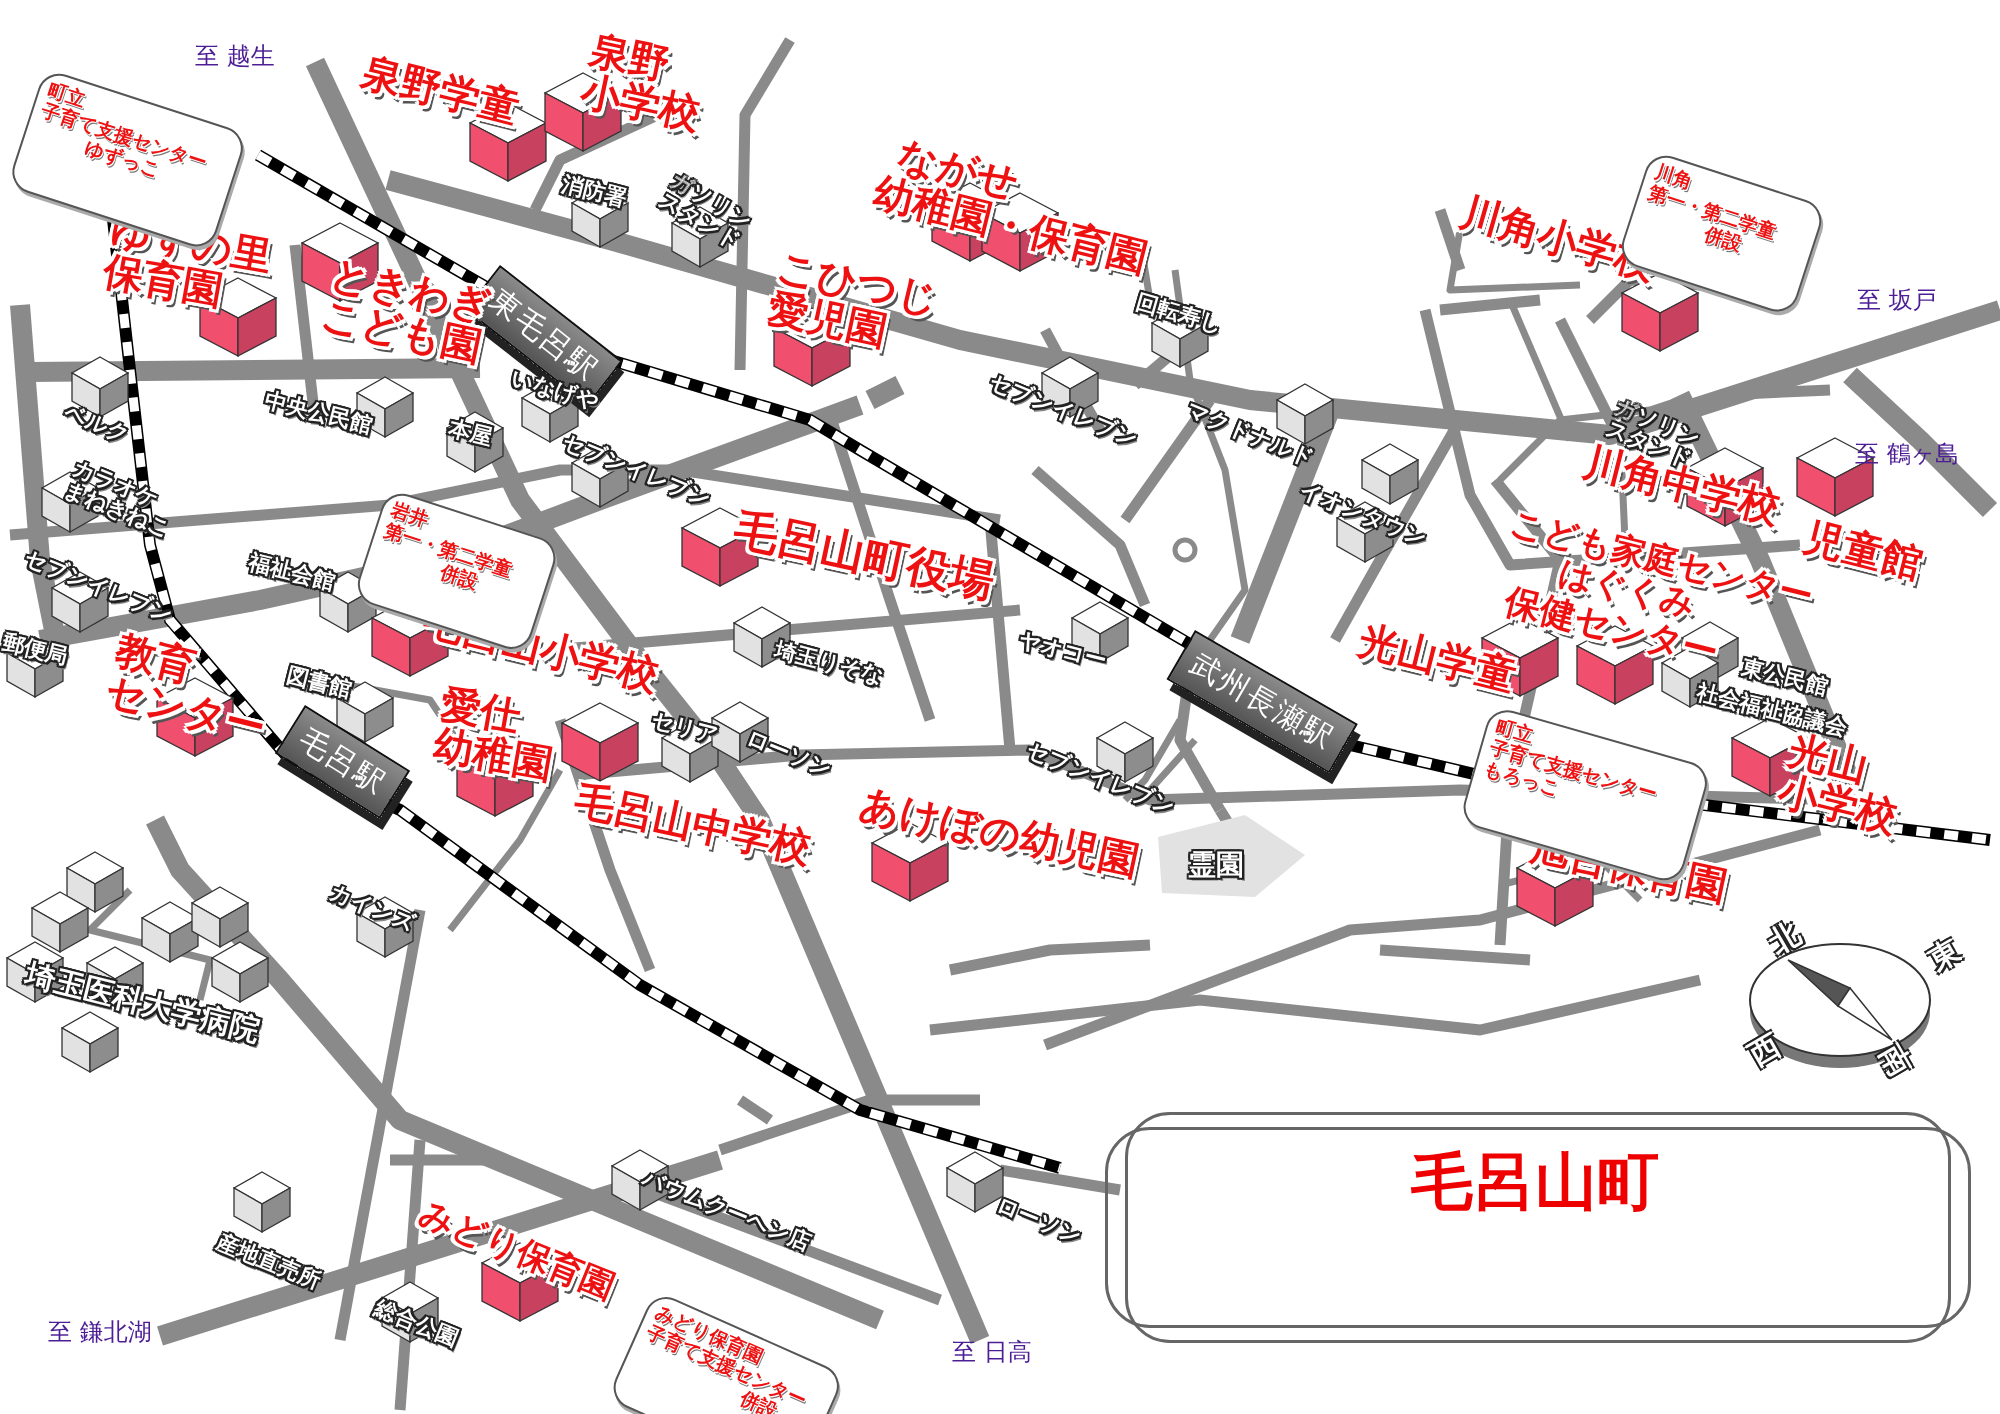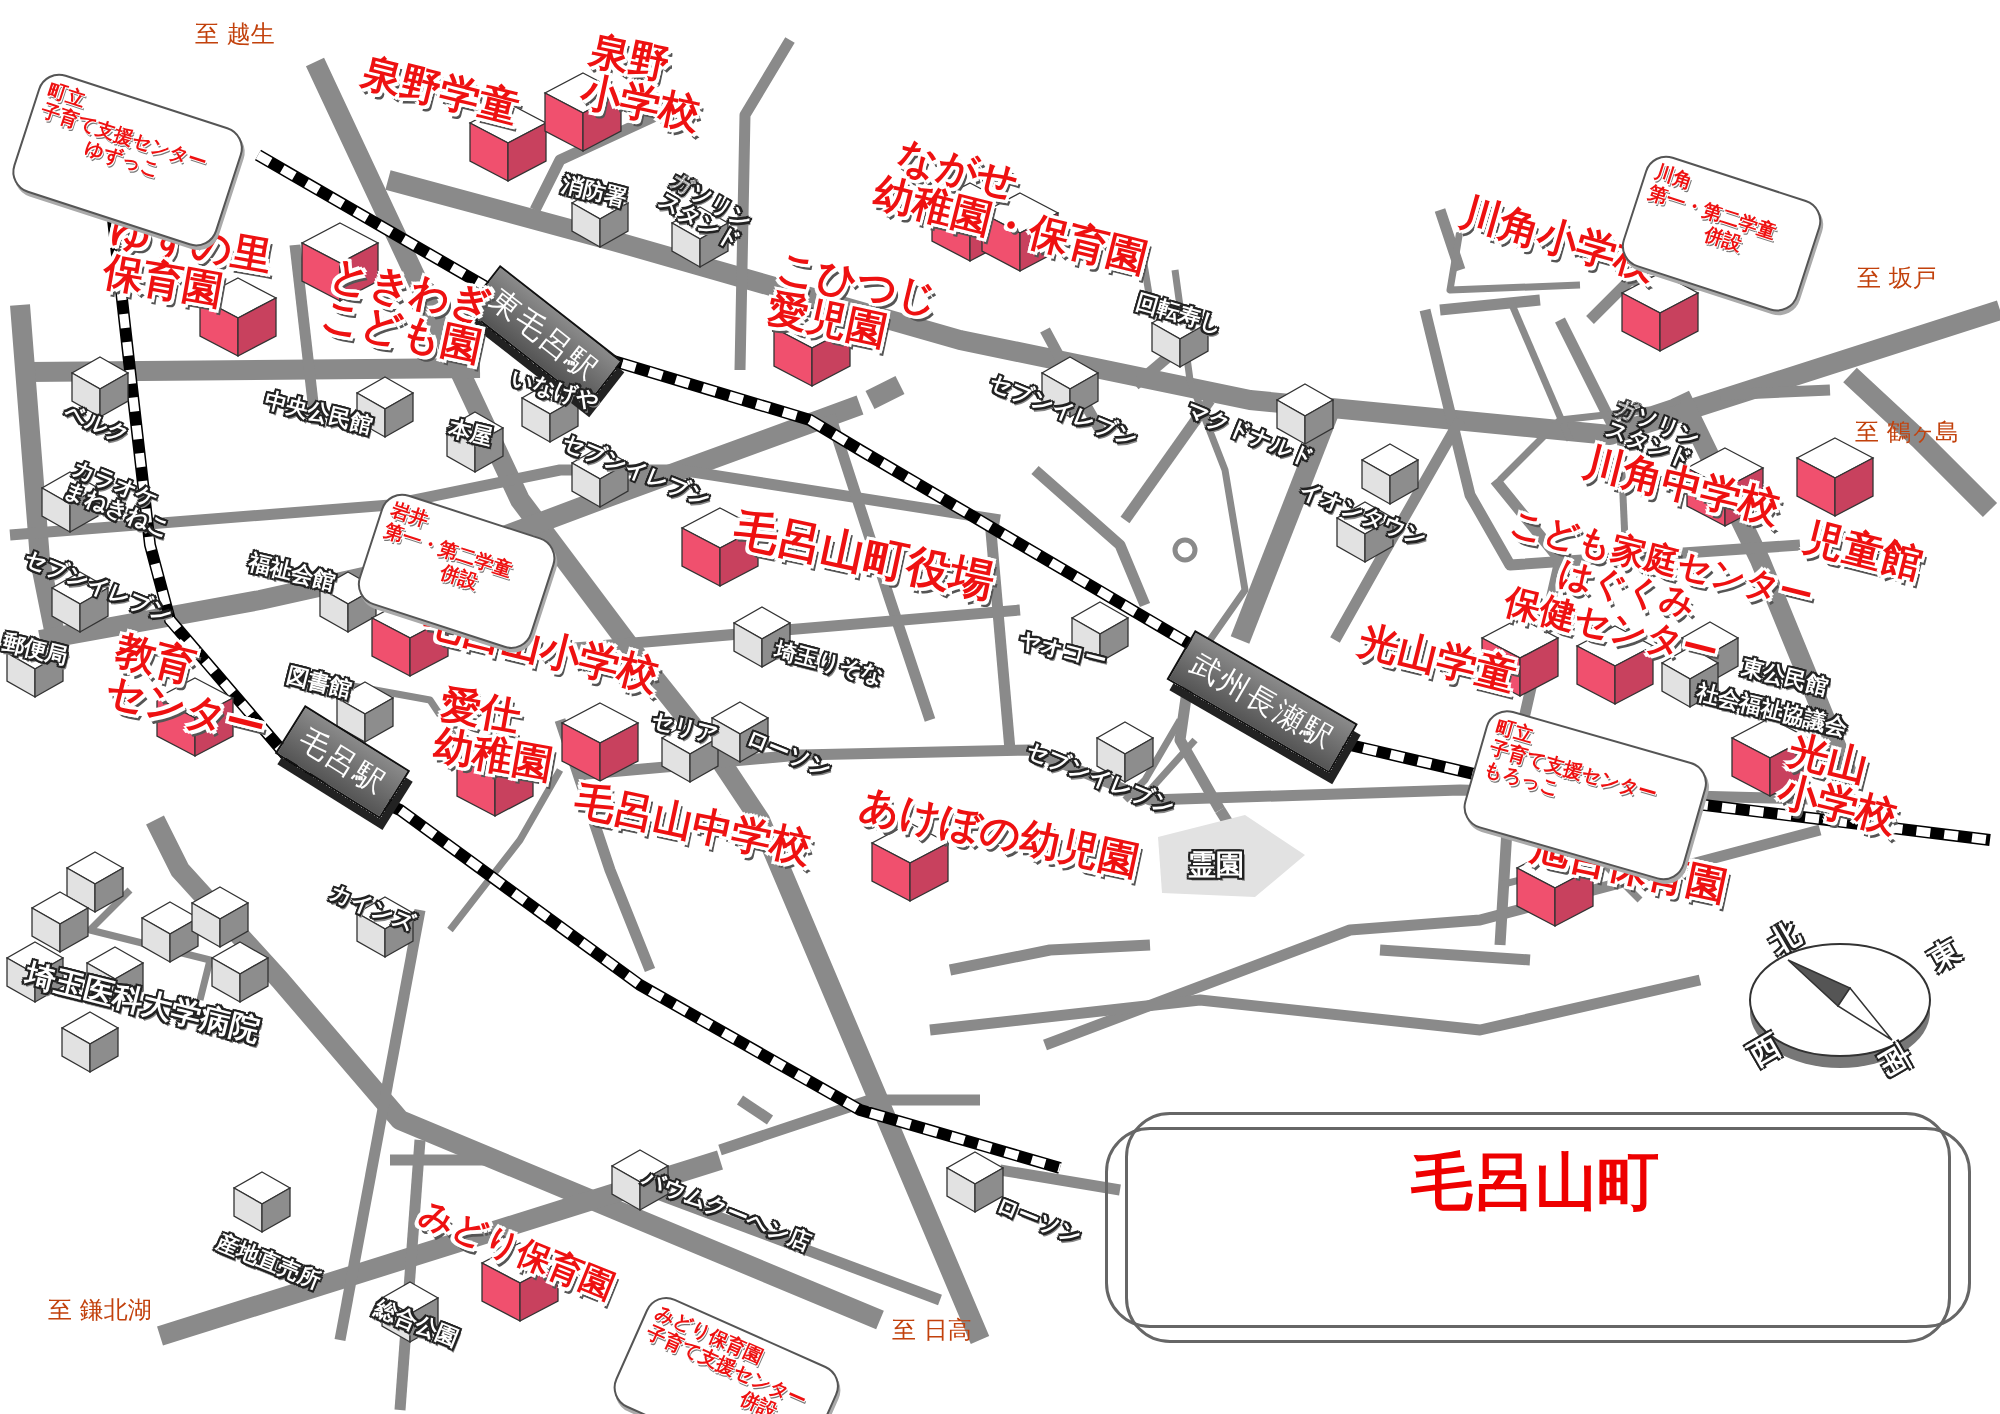--- a/index.html
+++ b/index.html
@@ -6,21 +6,21 @@
   body{width:2000px;height:1414px;position:relative;overflow:hidden;font-family:"DejaVu Sans","Liberation Sans",sans-serif;}
   #map{position:absolute;left:0;top:0;width:2000px;height:1414px;}
   .lbl{position:absolute;white-space:pre;line-height:1.05;transform-origin:0 0;}
   .fac{color:#ee1111;font-weight:bold;font-size:40px;
        text-shadow:-3px -3px 0 #fff,3px -3px 0 #fff,-3px 3px 0 #fff,3px 3px 0 #fff,
                    0 -3px 0 #fff,0 3px 0 #fff,-3px 0 0 #fff,3px 0 0 #fff,
                    5px 5px 0 #555;}
   .lm{color:#fff;font-weight:bold;font-size:22px;
       text-shadow:-2px -2px 0 #222,2px -2px 0 #222,-2px 2px 0 #222,2px 2px 0 #222,
                   0 -2px 0 #222,0 2px 0 #222,-2px 0 0 #222,2px 0 0 #222,3px 3px 0 #888;}
-  .dir{color:#c2410c;font-size:24px;}
+  .dir{color:#4c1d95;font-size:24px;margin-top:22px;}
   .bubble{position:absolute;border:2px solid #555;border-radius:22px;background:#fff;
           box-shadow:3px 3px 0 #aaa;transform-origin:0 0;}
   .bubble .btxt{position:absolute;color:#ee1111;font-weight:bold;font-size:19px;line-height:1.15;white-space:pre;
           text-shadow:-1px -1px 0 #fff,1px 1px 0 #fff, 2px 2px 0 #777;}
   .station{position:absolute;transform-origin:0 0;color:#fff;font-size:30px;letter-spacing:2px;
            background:linear-gradient(#8a8a8a,#555);border:2px solid #111;box-shadow:8px 8px 0 #222;
            padding:6px 12px;}
   .title-box{position:absolute;left:1105px;top:1112px;width:860px;height:225px;}
   .title-box .frame1{position:absolute;left:0;top:15px;width:860px;height:195px;border:3px solid #666;border-radius:45px;}
   .title-box .frame2{position:absolute;left:20px;top:0;width:820px;height:225px;border:3px solid #666;border-radius:45px;}
@@ -194,21 +194,21 @@
     <polygon points="-52,-40 10,-12 -2,6" fill="#555" stroke="#333" stroke-width="1.5"></polygon>
     <polygon points="10,-12 52,40 -2,6" fill="#fff" stroke="#333" stroke-width="1.5"></polygon>
   </g>
 </svg>
 
 <div>
   <div class="lbl dir" style="left:195px;top:22px;">至 越生</div>
   <div class="lbl dir" style="left:1857px;top:266px;">至 坂戸</div>
   <div class="lbl dir" style="left:1855px;top:420px;">至 鶴ヶ島</div>
   <div class="lbl dir" style="left:48px;top:1298px;">至 鎌北湖</div>
-  <div class="lbl dir" style="left:892px;top:1318px;text-align:center;">至 日高</div>
+  <div class="lbl dir" style="left:952px;top:1318px;text-align:center;">至 日高</div>
 </div>
 
 <div class="station" style="left:500px;top:265px;transform:rotate(38deg);">
   <span>東毛呂駅</span>
 </div>
 <div class="station" style="left:1195px;top:630px;transform:rotate(30deg);">
   <span>武州長瀬駅</span>
 </div>
 <div class="station" style="left:305px;top:705px;transform:rotate(32deg);">
   <span>毛呂駅</span>

